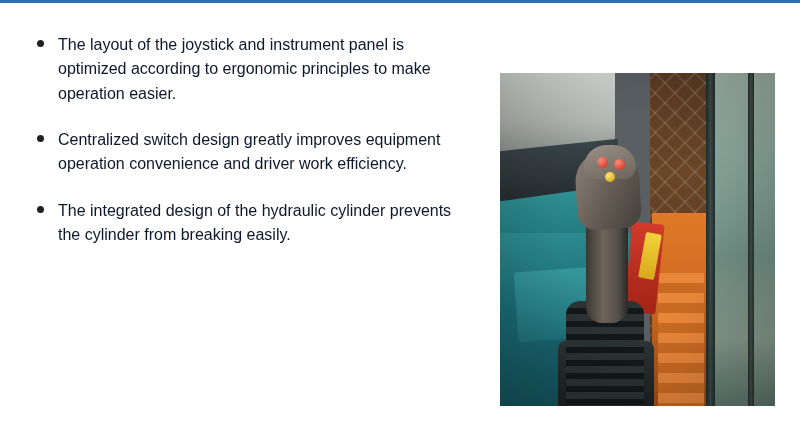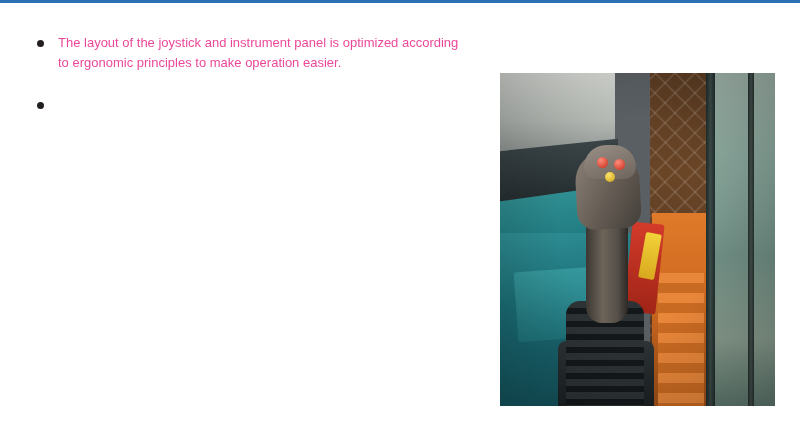--- a/index.html
+++ b/index.html
@@ -43,23 +43,23 @@
   }
   ul.bullet-list {
     margin: 0;
     padding: 0;
     list-style: none;
   }
   li.bullet-item {
     position: relative;
     padding-left: 30px;
     margin-bottom: 22px;
-    font-size: 13px;
+    font-size: 16px;
     line-height: 1.52;
-    color: #ec4899;
+    color: #0f172a;
   }
   li.bullet-item:last-child {
     margin-bottom: 0;
   }
   li.bullet-item .dot {
     position: absolute;
     left: 9px;
     top: 7px;
     width: 7px;
     height: 7px;
@@ -215,20 +215,25 @@
   <div class="content">
 
     <div class="bullets">
       <ul class="bullet-list">
         <li class="bullet-item">
           <span class="dot"></span>
           <span>The layout of the joystick and instrument panel is optimized according to ergonomic principles to make operation easier.</span>
         </li>
         <li class="bullet-item">
           <span class="dot"></span>
+          <span>Centralized switch design greatly improves equipment operation convenience and driver work efficiency.</span>
+        </li>
+        <li class="bullet-item">
+          <span class="dot"></span>
+          <span>The integrated design of the hydraulic cylinder prevents the cylinder from breaking easily.</span>
         </li>
       </ul>
     </div>
 
     <div class="image-col">
       <div class="photo">
         <div class="ph-layer ph-bg-left"></div>
         <div class="ph-layer ph-bg-left2"></div>
         <div class="ph-layer ph-console"></div>
         <div class="ph-layer ph-console2"></div>

